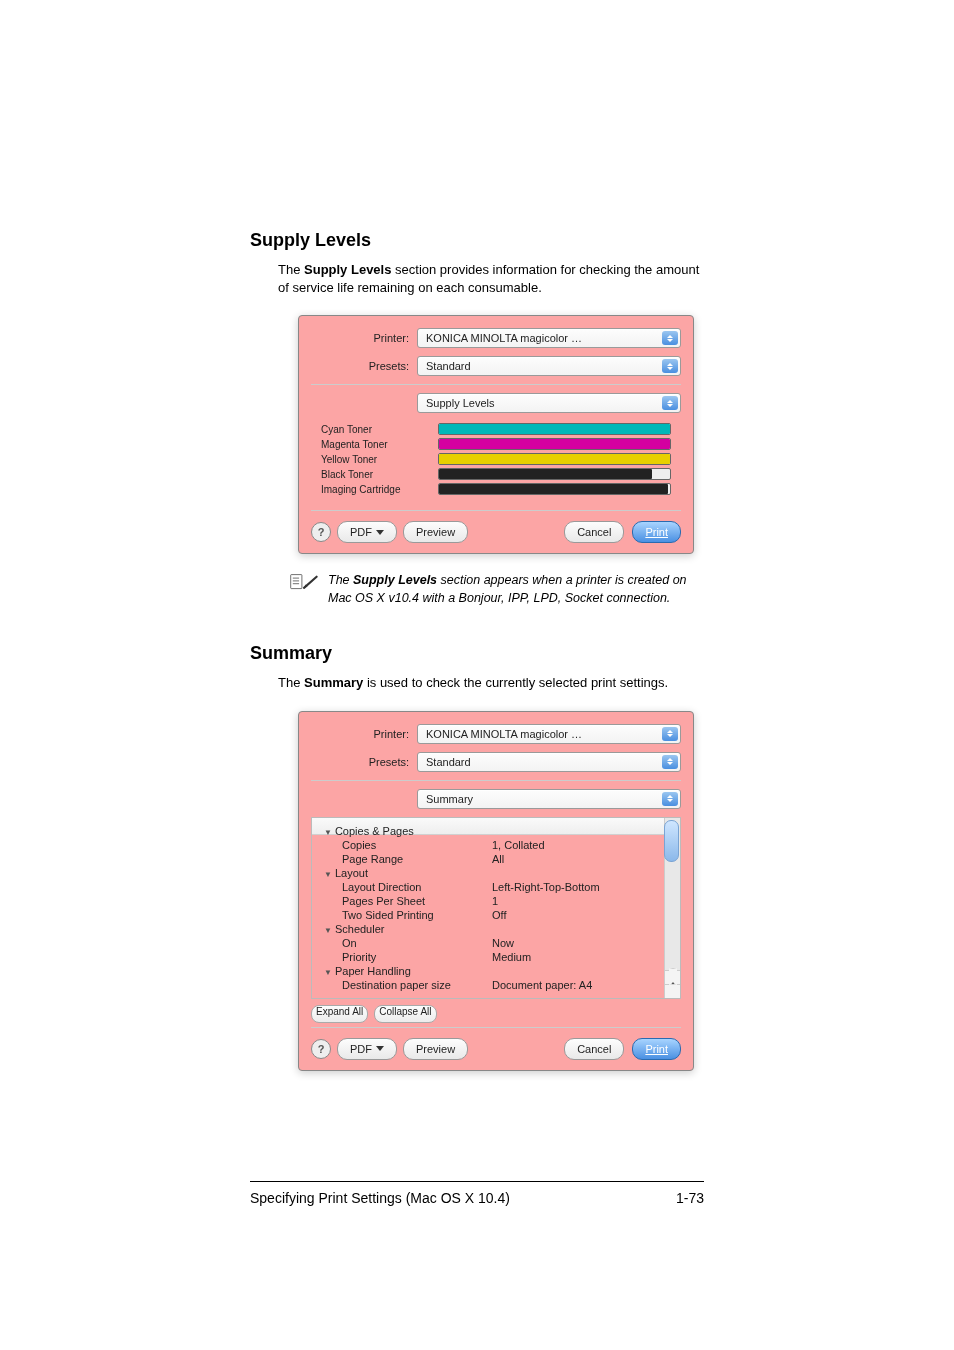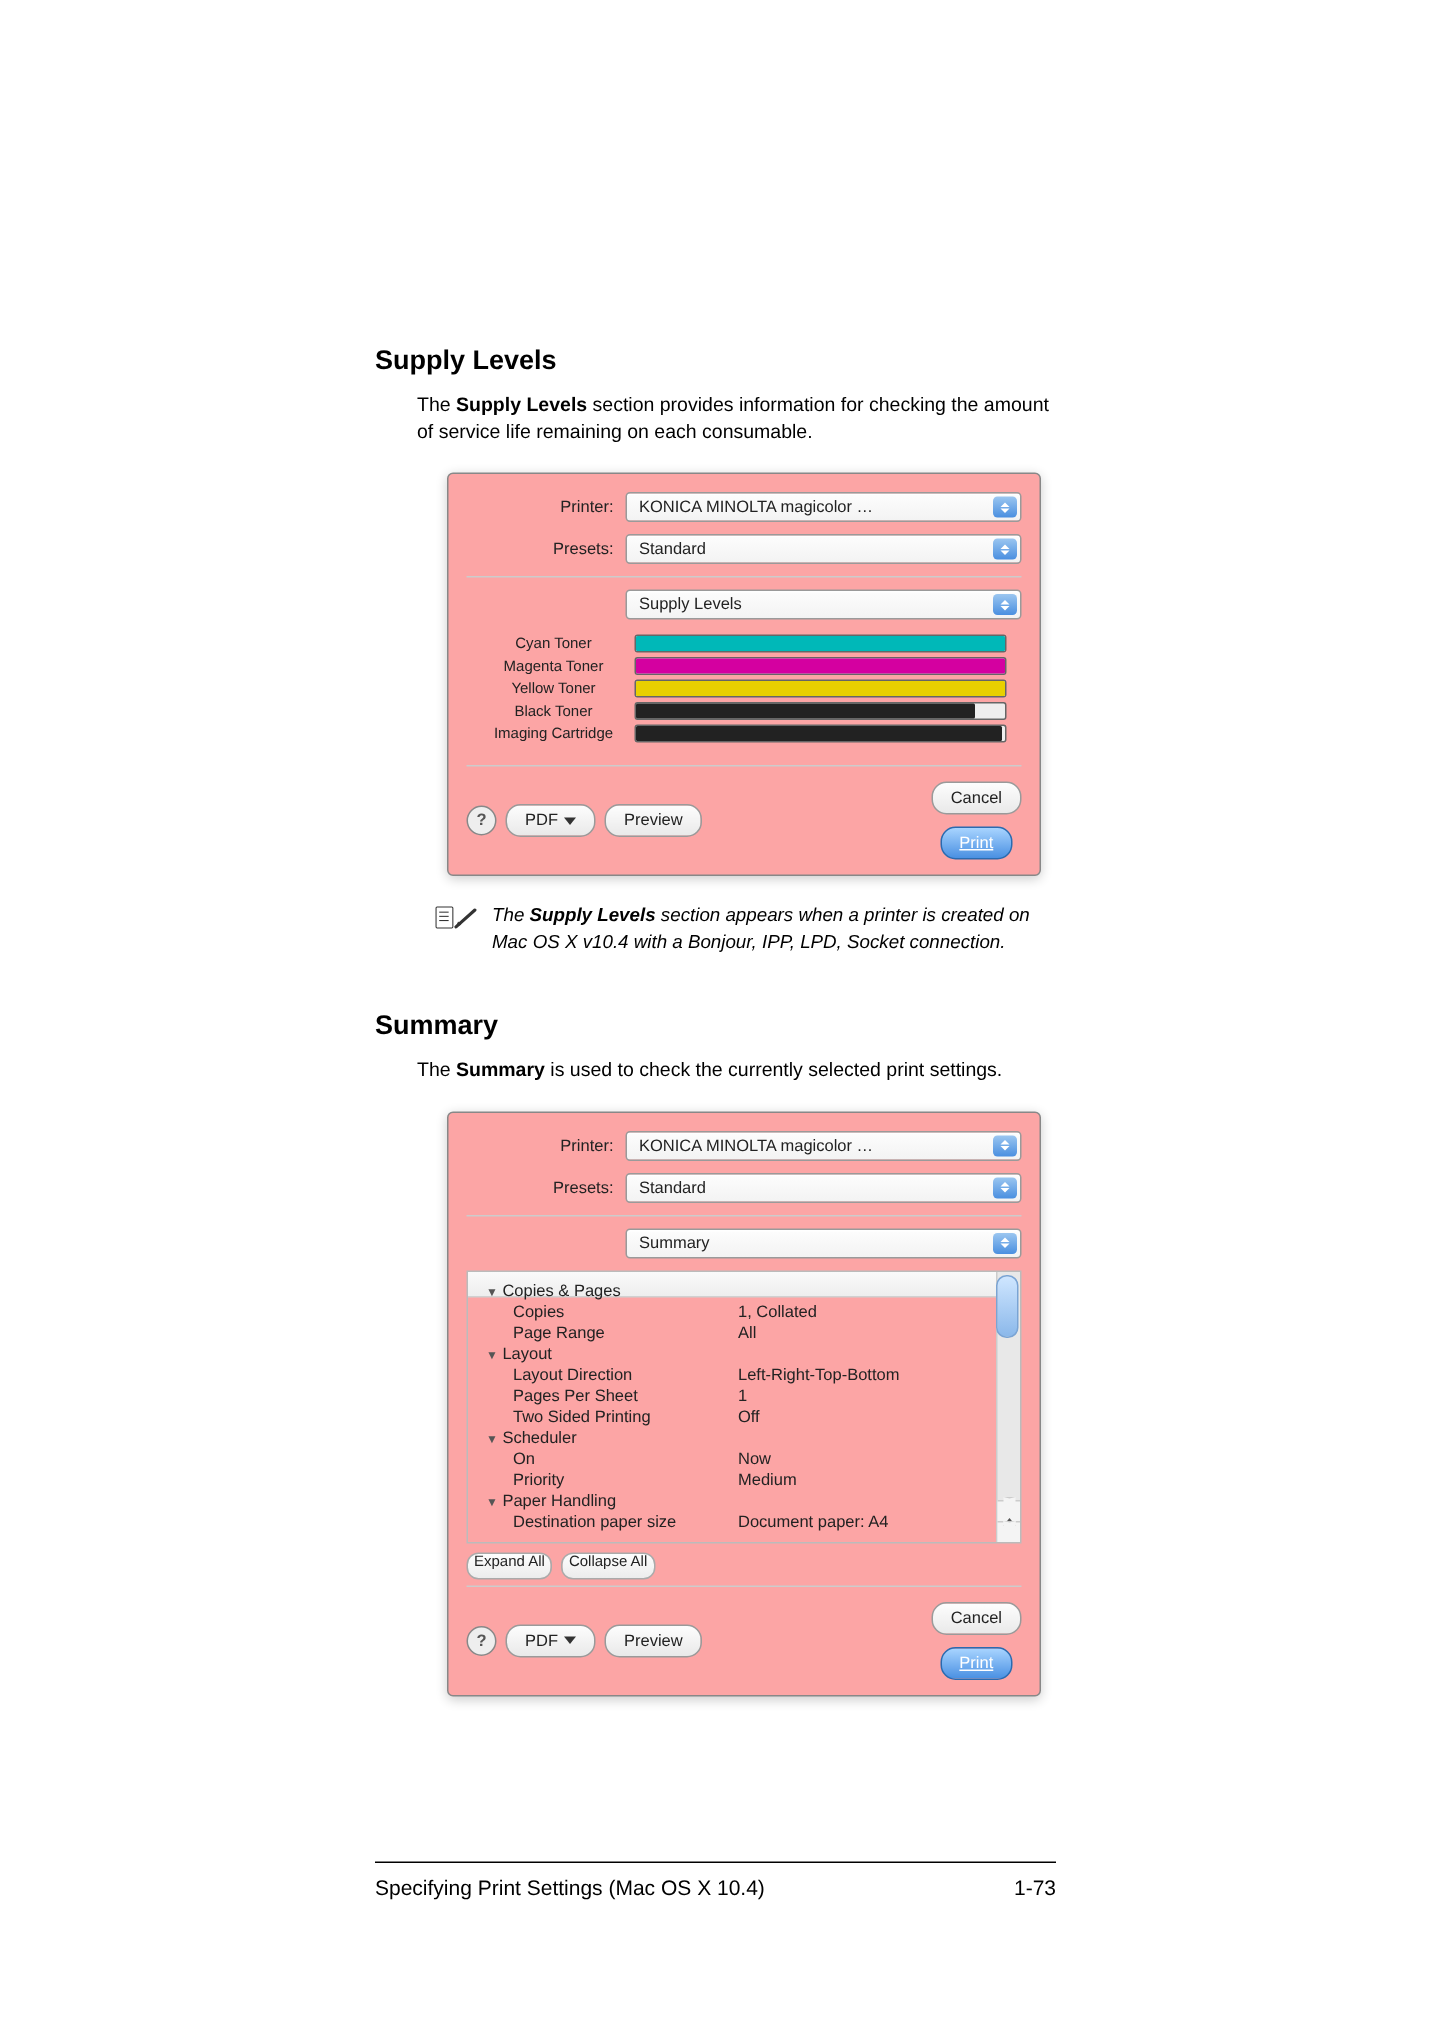--- a/index.html
+++ b/index.html
@@ -88,21 +88,21 @@
     border: none;
     border-top: 1px solid #ccc;
     margin: 4px 0 8px 0;
   }
 
   
   .supply-list { padding: 2px 10px 8px 10px; }
   .supply-row {
     display:flex; align-items:center; margin-bottom:3px; font-size:10px;
   }
-  .supply-row .sl { width:96px; text-align:center; padding-right:6px; }
+  .supply-row .sl { width:96px; text-align:left; padding-right:21px; }
   .supply-bar {
     flex:1; height:10px; border:1px solid #666;
     background:#eee; position:relative; border-radius:2px;
   }
   .supply-fill {
     position:absolute; left:0; top:0; bottom:0; border-radius:1px;
   }
   .dialog .btn-row {
     display:flex; align-items:center; justify-content:space-between;
     margin-top:10px;
@@ -122,21 +122,21 @@
     border:1px solid #888;background:#eee;
     display:flex;align-items:center;justify-content:center;
     font-size:11px;color:#555;font-weight:bold;
   }
   .pdf-btn { display:inline-flex; align-items:center; gap:4px; }
   .pdf-btn .tri {
     width:0;height:0;border-left:4px solid transparent;border-right:4px solid transparent;
     border-top:5px solid #333;
   }
   .left-group { display:flex; align-items:center; gap:6px; }
-  .right-group { display:flex; align-items:center; gap:8px;flex-direction:column; }
+  .right-group { display:flex; align-items:center; gap:8px; }
 
   
   .note {
     display:flex; align-items:flex-start; gap:10px;
     margin: 18px 0 0 40px; font-size:12.5px;
   }
   .note + .note { margin-top:10px; }
   .note .note-icon svg { width:28px; height:22px; }
   .note .note-text { font-style: italic; line-height:1.4; }
   .note .note-text .bold { font-weight:bold; font-style:italic; }

